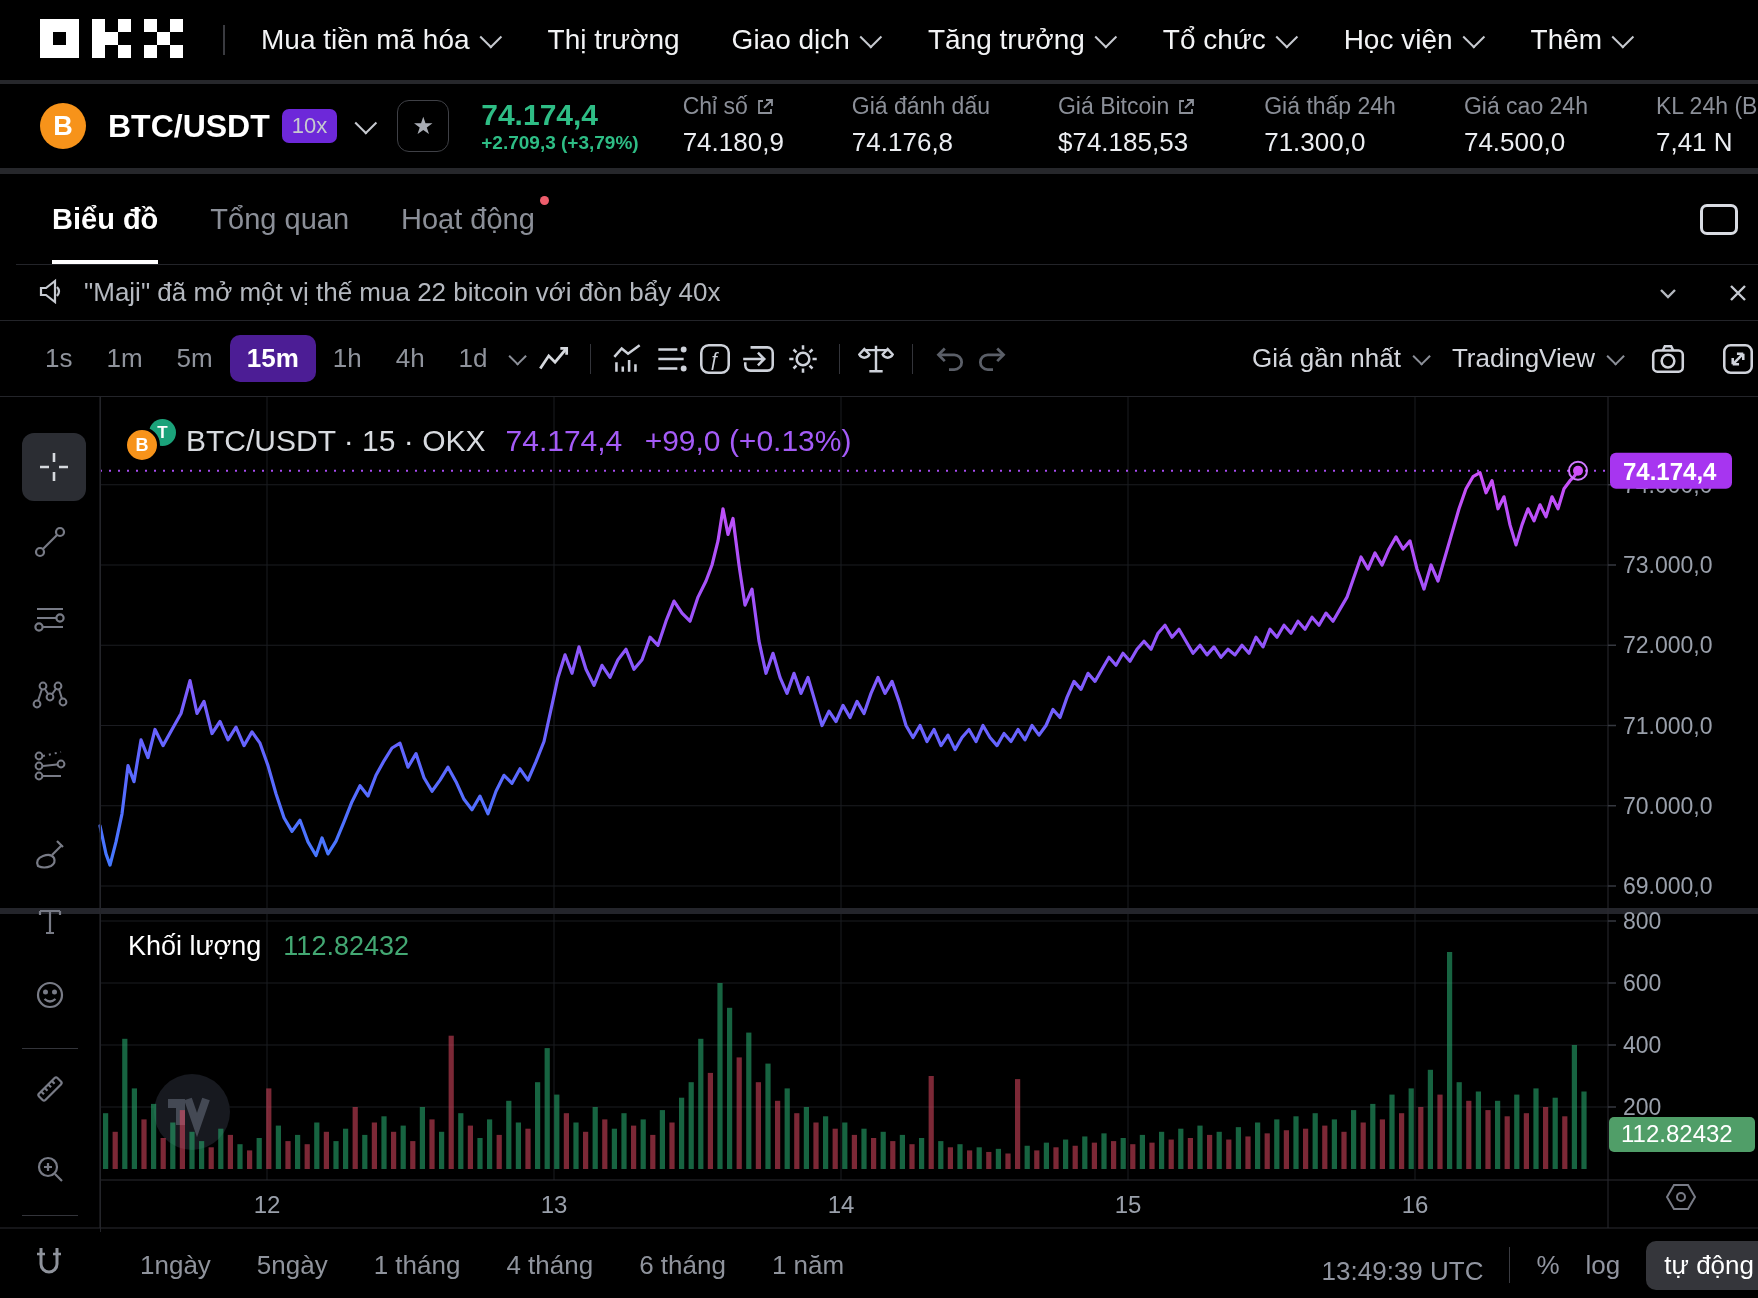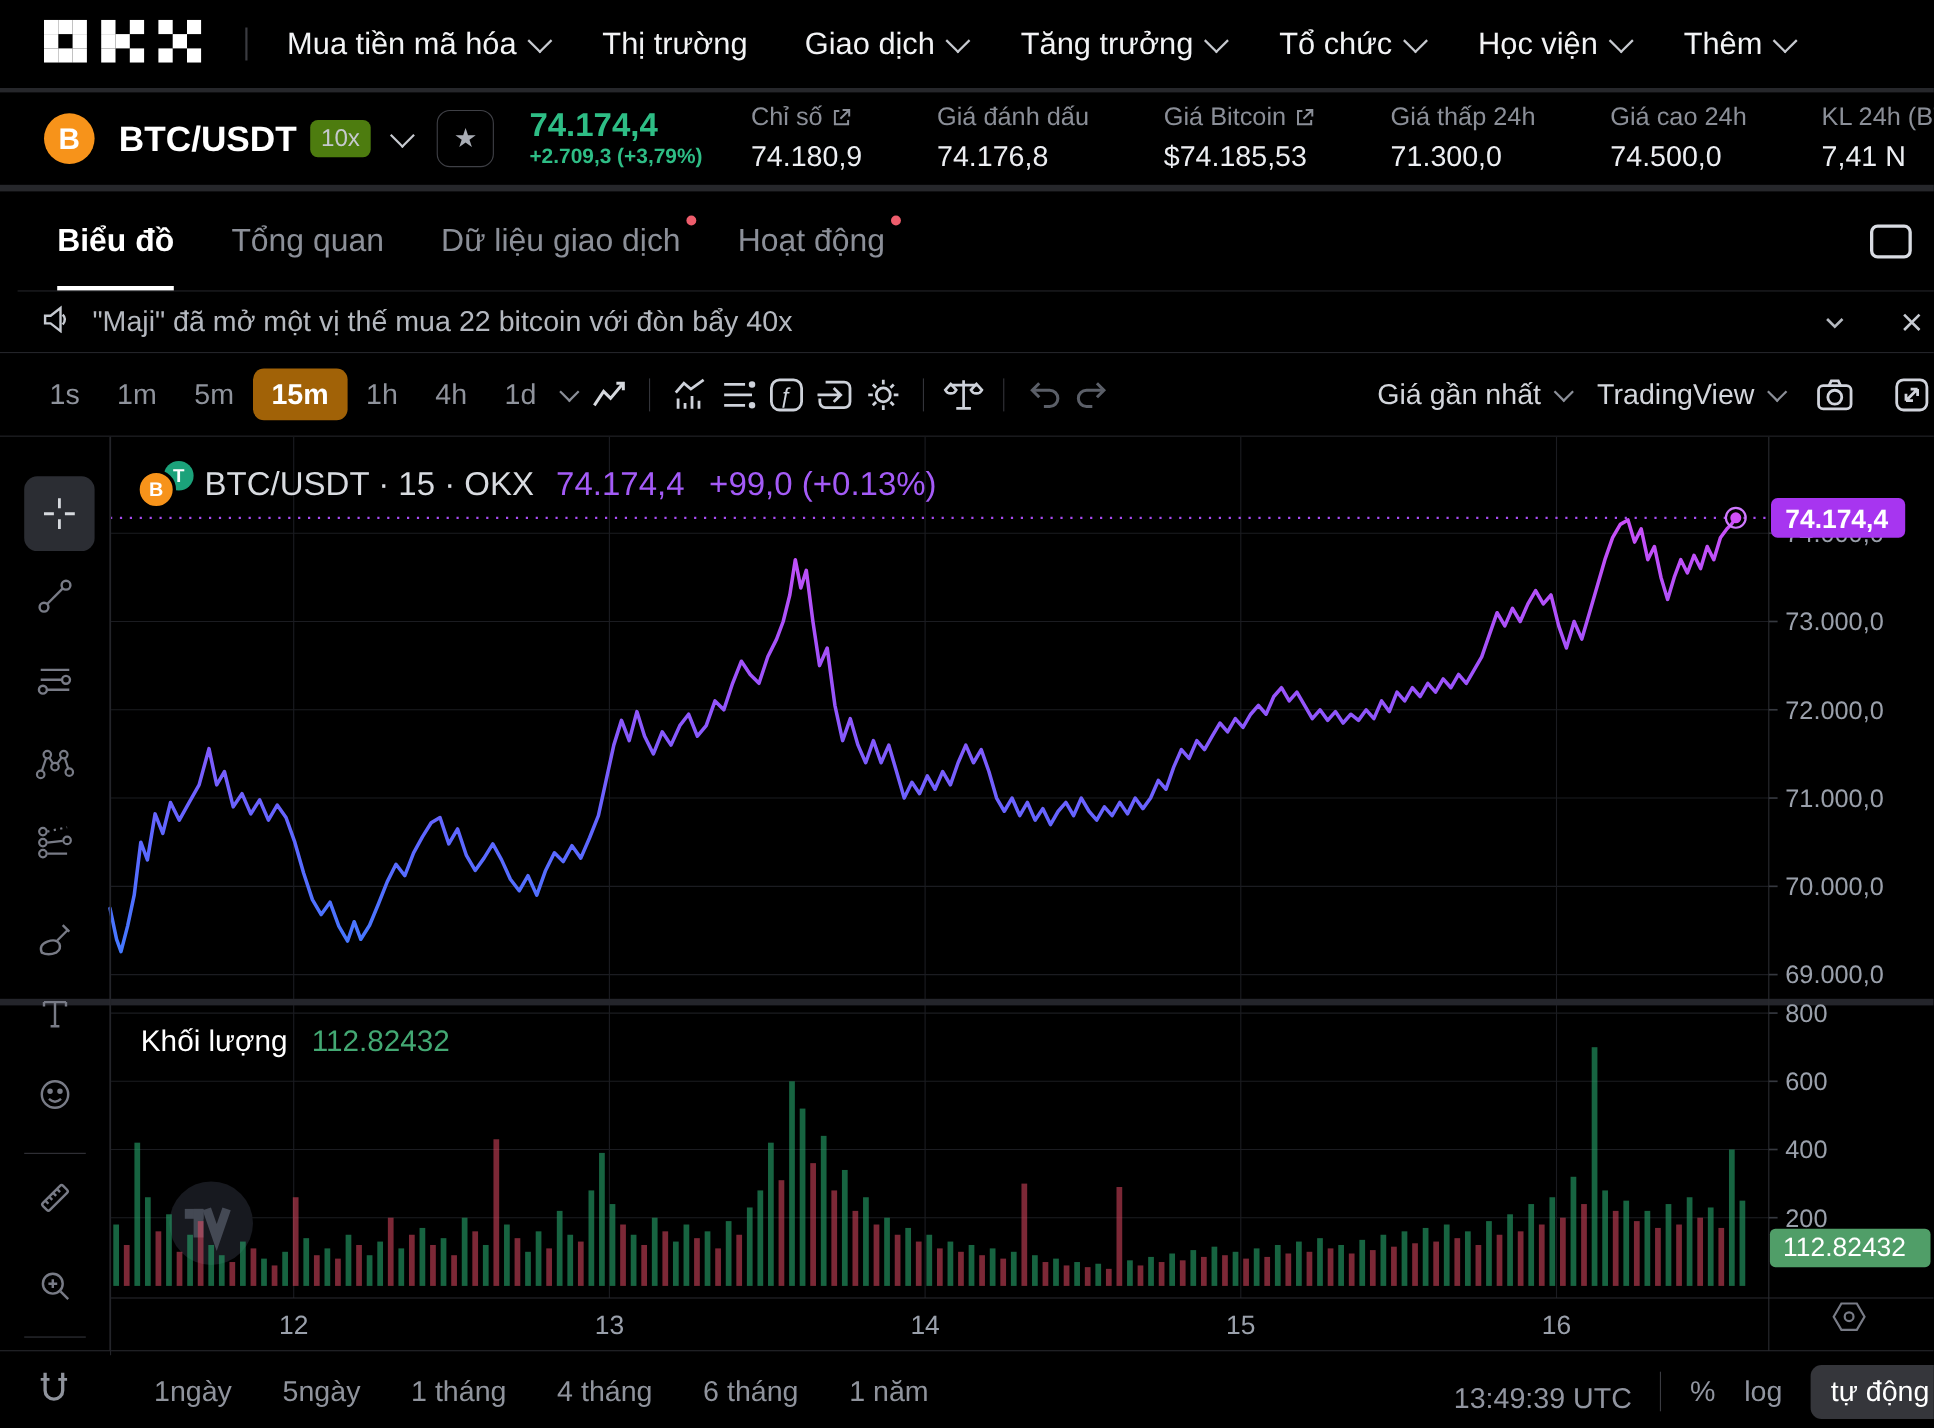--- a/index.html
+++ b/index.html
@@ -12,21 +12,21 @@
   .mainnav{display:flex;align-items:center;gap:52px;}
   .nav-item{display:flex;align-items:center;gap:10px;font-size:28px;color:#f2f3f5;cursor:pointer;white-space:nowrap;}
   .chev{width:14px;height:14px;border-right:2.5px solid #c7cad0;border-bottom:2.5px solid #c7cad0;
         transform:rotate(45deg) translateY(-4px);display:inline-block;}
   .hdiv{position:absolute;left:0;width:100%;background:#26272b;}
   
   .ticker{position:absolute;top:84px;left:0;width:100%;height:84px;display:flex;align-items:center;}
   .coin{width:46px;height:46px;border-radius:50%;background:#F7931A;margin-left:40px;
         display:flex;align-items:center;justify-content:center;color:#fff;font-weight:bold;font-size:27px;}
   .pair{font-size:32px;font-weight:700;color:#fff;margin-left:22px;}
-  .lev{background:#4d7c0f;color:#c6c9cf;font-size:22px;border-radius:7px;padding:4px 10px;margin-left:12px;}
+  .lev{background:#6d28d9;color:#c6c9cf;font-size:22px;border-radius:7px;padding:4px 10px;margin-left:12px;}
   .pair-chev{margin-left:18px;}
   .starbtn{width:50px;height:50px;border:1.5px solid #3f4046;border-radius:12px;margin-left:26px;
            display:flex;align-items:center;justify-content:center;font-size:24px;color:#a9adb5;cursor:pointer;}
   .pricecol{margin-left:32px;line-height:1.15;}
   .lastprice{font-size:30px;font-weight:700;color:#2EBD85;}
   .pricechange{font-size:19px;font-weight:600;color:#2EBD85;}
   .stats{display:flex;margin-left:44px;gap:68px;overflow:hidden;flex:1;}
   .stat{line-height:1.3;white-space:nowrap;}
   .stat .lbl{font-size:23px;color:#8b8f98;display:flex;align-items:center;gap:7px;}
   .stat .val{font-size:26px;color:#eceef2;margin-top:4px;}
@@ -45,21 +45,21 @@
   
   .announce{position:absolute;top:265px;left:0;width:100%;height:55px;border-bottom:1px solid #232429;
             display:flex;align-items:center;}
   .announce .txt{font-size:26px;color:#b4b8bf;margin-left:20px;flex:1;}
   .icbtn{cursor:pointer;display:flex;align-items:center;justify-content:center;}
   
   .ctoolbar{position:absolute;top:321px;left:0;width:100%;height:75px;border-bottom:1px solid #232429;
             display:flex;align-items:center;}
   .tfs{display:flex;align-items:center;margin-left:28px;}
   .tf{font-size:26px;color:#8f939c;padding:8px 17px;cursor:pointer;}
-  .tf.active{background:#a16207;color:#fff;border-radius:10px;font-weight:600;}
+  .tf.active{background:#4c1d95;color:#fff;border-radius:10px;font-weight:600;}
   .tool-vdiv{width:1px;height:30px;background:#33343a;margin:0 14px;}
   .tbicon{width:44px;height:44px;display:flex;align-items:center;justify-content:center;cursor:pointer;}
   .ctoolbar-right{position:absolute;right:26px;top:0;height:100%;display:flex;align-items:center;gap:26px;}
   .selector{display:flex;align-items:center;gap:12px;font-size:26px;color:#d3d6dc;cursor:pointer;white-space:nowrap;}
   .chev-s{width:11px;height:11px;border-right:2.5px solid #8b8f98;border-bottom:2.5px solid #8b8f98;
           transform:rotate(45deg) translateY(-3px);display:inline-block;}
   
   .chartwrap{position:absolute;top:397px;left:0;width:1758px;height:835px;}
   .lefttools{position:absolute;top:0;left:0;width:100px;height:835px;border-right:1px solid #232429;}
   .ltool{position:absolute;left:30px;width:40px;height:40px;cursor:pointer;}
@@ -210,24 +210,20 @@
   </section>
   <div class="hdiv" style="top:168px;height:6px;"></div>
 
   <section class="tabsrow">
     <div class="tabs" id="tabs">
         <div class="tab active">
           <span>Biểu đồ</span>
         </div>
         <div class="tab">
           <span>Tổng quan</span>
-        </div>
-        <div class="tab">
-          <span>Dữ liệu giao dịch</span>
-          <span class="dot"></span>
         </div>
         <div class="tab">
           <span>Hoạt động</span>
           <span class="dot"></span>
         </div>
       </div>
     <div class="tabs-right">
       <div class="winicon icbtn"></div>
       <div class="kebab icbtn">
           <i></i>

